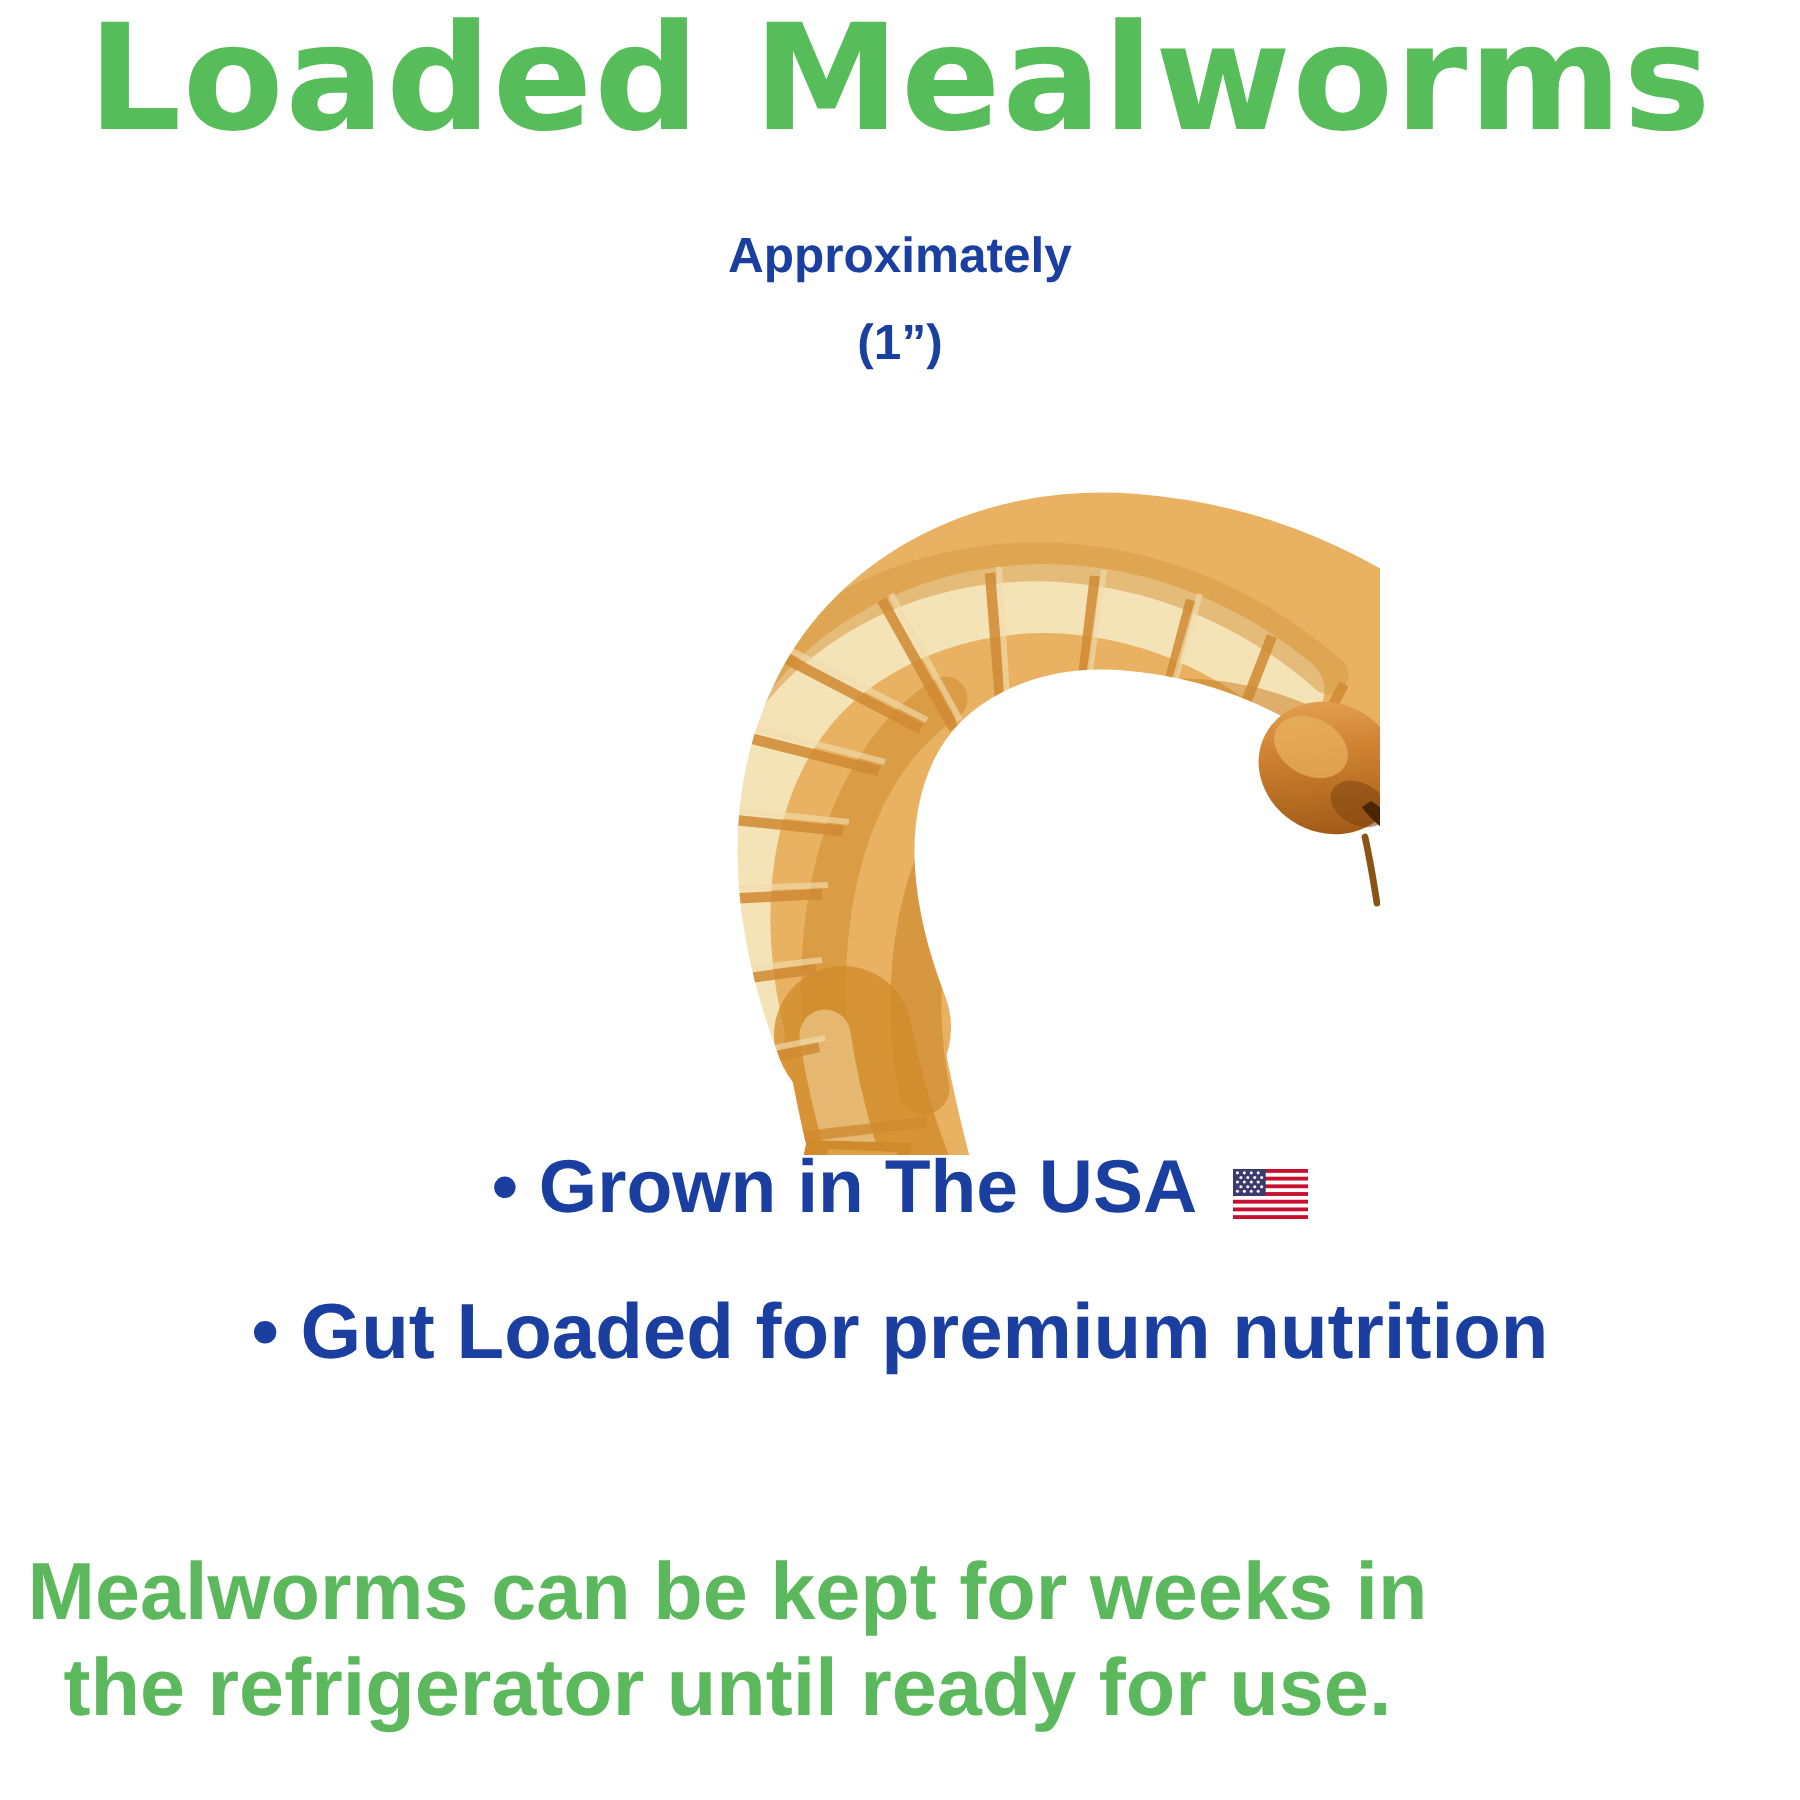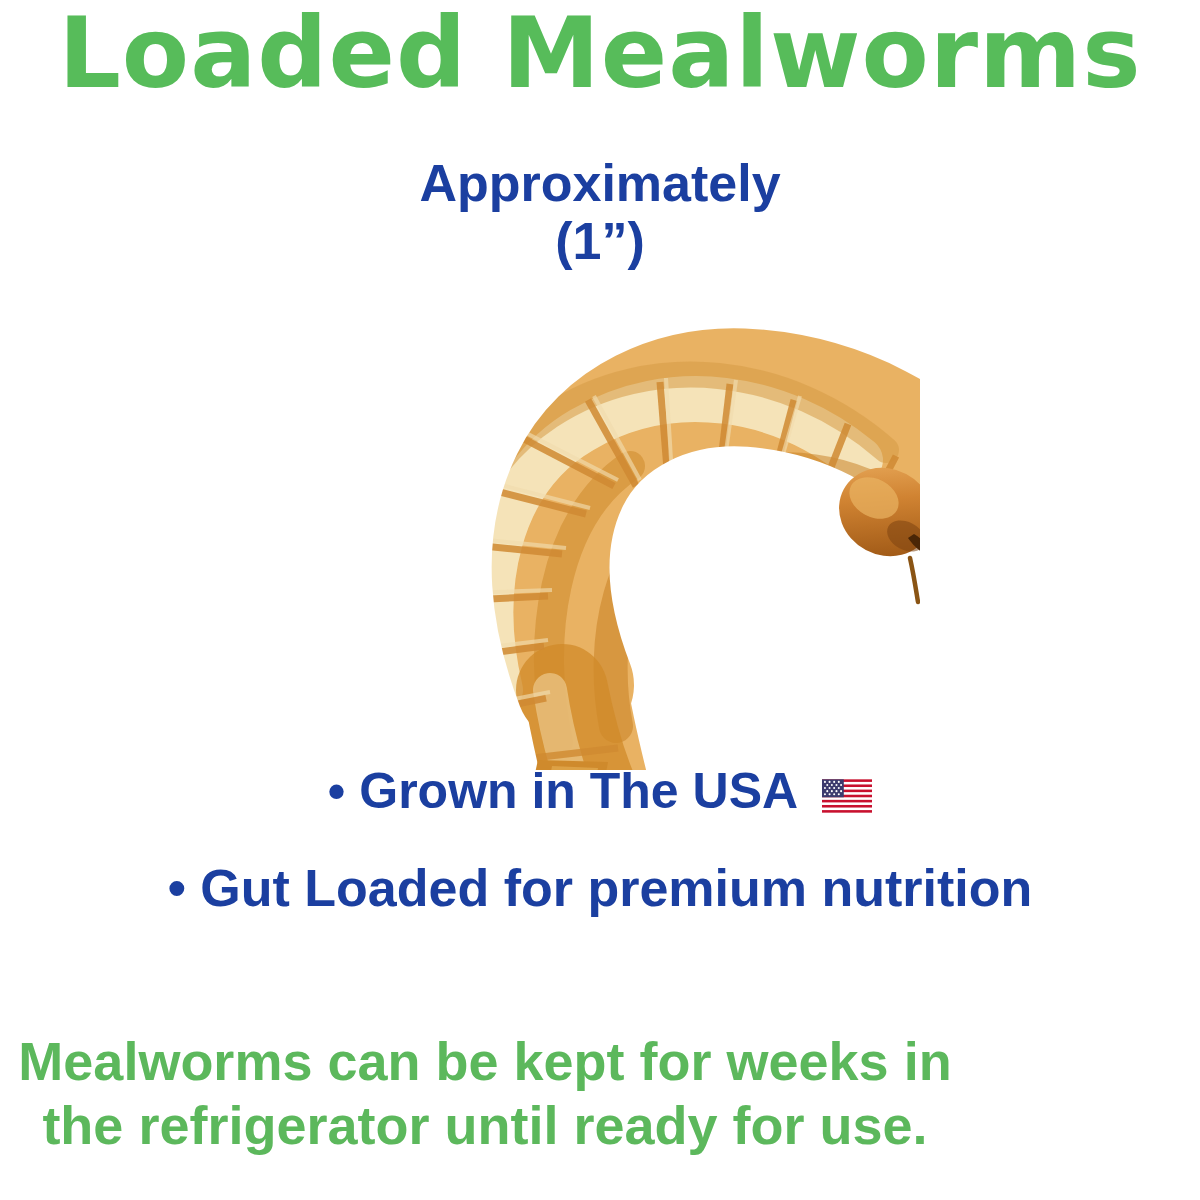--- a/index.html
+++ b/index.html
@@ -33,21 +33,21 @@
   }
 
   
   .approx {
     position: absolute;
     left: 0;
     width: 1200px;
     text-align: center;
     font-family: "Liberation Sans", sans-serif;
     font-weight: bold;
-    font-size: 52px;
+    font-size: 33px;
     line-height: 1.35;
     color: #1b3fa0;
     white-space: nowrap;
   }
   .approx-1 { top: 148px; }
   .approx-2 { top: 206px; }
 
   
   .worm-wrap {
     position: absolute;

